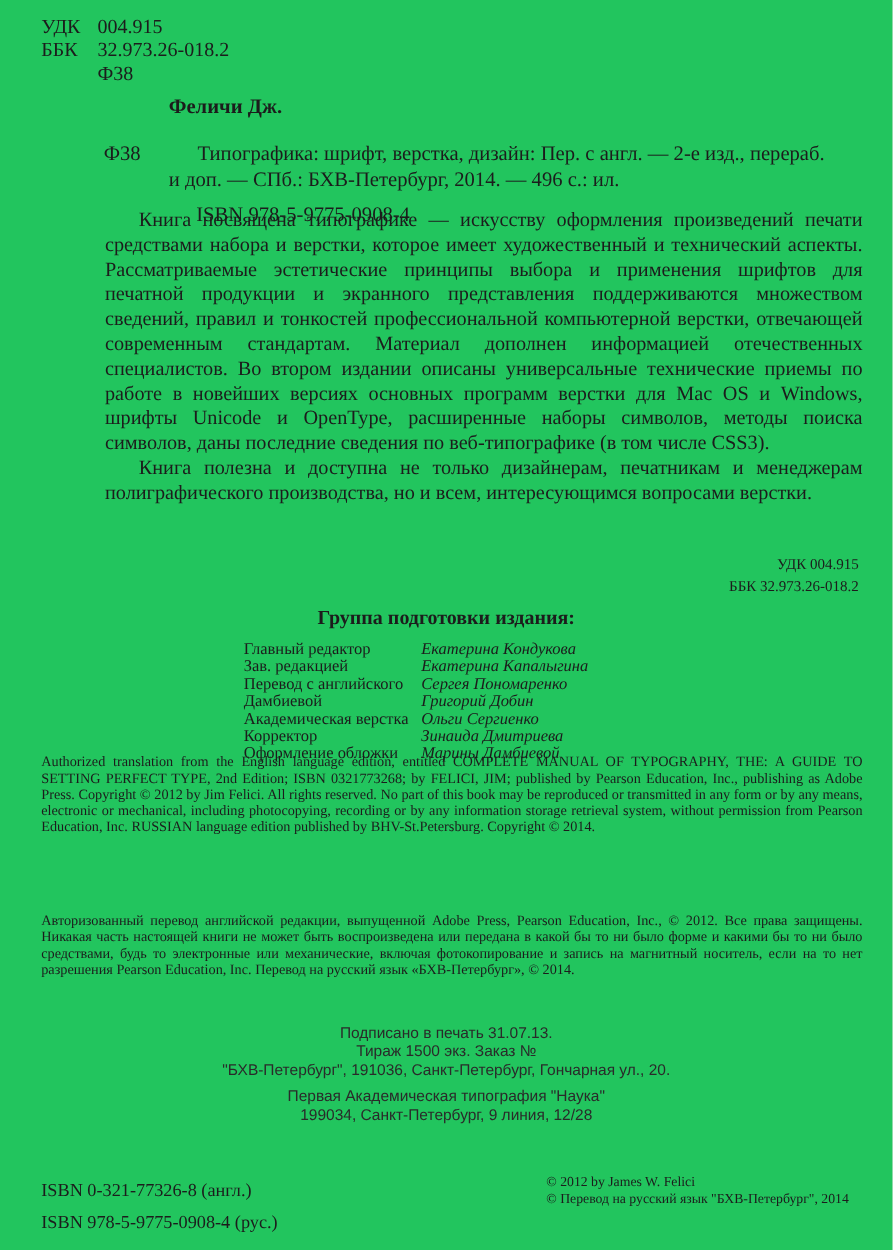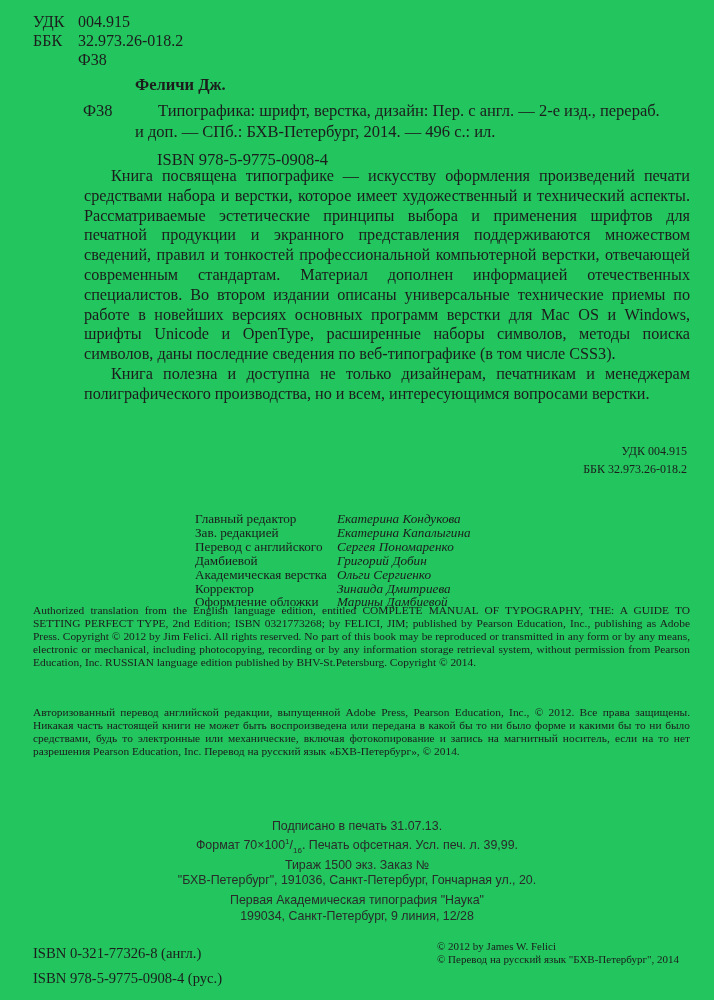--- a/index.html
+++ b/index.html
@@ -16,21 +16,21 @@
 
   
   .top-codes {
     position: absolute; top: 12px; left: 33px;
     display: grid; grid-template-columns: 45px auto;
     font-size: 16px; line-height: 19px;
   }
 
   
   .heading { position: absolute; top: 74px; left: 83px; width: 590px; font-size: 16.5px; line-height: 21px; }
-  .heading .author { margin: 0 0 5px 52px; font-weight: bold; }
+  .heading .author { margin: 0 0 17px 52px; font-weight: bold; }
   .bib-block { position: relative; }
   .bib-sign { position: absolute; left: 0; top: 0; }
   .bib-text { margin: 0 0 0 52px; width: 525px; text-indent: 23px; }
   .isbn-top { margin: 7px 0 0 74px; }
 
   
   .annotation {
     position: absolute; top: 167px; left: 84px; width: 606px;
     font-size: 16.2px; line-height: 19.8px; text-align: justify;
   }
@@ -53,21 +53,21 @@
     font-size: 13.2px; line-height: 13.9px;
   }
   .credits .name { font-style: italic; }
 
   
   .legal {
     position: absolute; left: 33px; width: 657px;
     font-size: 11.4px; line-height: 12.9px; text-align: justify;
   }
   .legal-en { top: 593px; }
-  .legal-ru { top: 695px; }
+  .legal-ru { top: 720px; }
 
   
   .imprint {
     position: absolute; top: 819px; left: 0; width: 100%;
     text-align: center;
     font-family: "Liberation Sans", sans-serif;
     font-size: 12.4px; line-height: 15.2px;
     color: #2a2a2a;
   }
   .imprint .printer { margin-top: 5px; }
@@ -110,20 +110,21 @@
   <div class="annotation">
     <p>Книга посвящена типографике — искусству оформления произведений печати средствами набора и верстки, которое имеет художественный и технический аспекты. Рассматриваемые эстетические принципы выбора и применения шрифтов для печатной продукции и экранного представления поддерживаются множеством сведений, правил и тонкостей профессиональной компьютерной верстки, отвечающей современным стандартам. Материал дополнен информацией отечественных специалистов. Во втором издании описаны универсальные технические приемы по работе в новейших версиях основных программ верстки для Mac OS и Windows, шрифты Unicode и OpenType, расширенные наборы символов, методы поиска символов, даны последние сведения по веб-типографике (в том числе CSS3).</p>
     <p>Книга полезна и доступна не только дизайнерам, печатникам и менеджерам полиграфического производства, но и всем, интересующимся вопросами верстки.</p>
   </div>
 
   <div class="codes-right">
     <div>УДК 004.915</div>
     <div>ББК 32.973.26-018.2</div>
   </div>
 
+  <div class="credits-title">Группа подготовки издания:</div>
   <div class="credits">
     <span class="role">Главный редактор</span>
     <span class="name">Екатерина Кондукова</span>
     <span class="role">Зав. редакцией</span>
     <span class="name">Екатерина Капалыгина</span>
     <span class="role">Перевод с английского</span>
     <span class="name">Сергея Пономаренко</span>
     <span class="role">Дамбиевой</span>
     <span class="name">Григорий Добин</span>
     <span class="role">Академическая верстка</span>
@@ -132,21 +133,20 @@
     <span class="name">Зинаида Дмитриева</span>
     <span class="role">Оформление обложки</span>
     <span class="name">Марины Дамбиевой</span>
   </div>
 
   <p class="legal legal-en">Authorized translation from the English language edition, entitled COMPLETE MANUAL OF TYPOGRAPHY, THE: A GUIDE TO SETTING PERFECT TYPE, 2nd Edition; ISBN 0321773268; by FELICI, JIM; published by Pearson Education, Inc., publishing as Adobe Press. Copyright © 2012 by Jim Felici. All rights reserved. No part of this book may be reproduced or transmitted in any form or by any means, electronic or mechanical, including photocopying, recording or by any information storage retrieval system, without permission from Pearson Education, Inc. RUSSIAN language edition published by BHV-St.Petersburg. Copyright © 2014.</p>
   <p class="legal legal-ru">Авторизованный перевод английской редакции, выпущенной Adobe Press, Pearson Education, Inc., © 2012. Все права защищены. Никакая часть настоящей книги не может быть воспроизведена или передана в какой бы то ни было форме и какими бы то ни было средствами, будь то электронные или механические, включая фотокопирование и запись на магнитный носитель, если на то нет разрешения Pearson Education, Inc. Перевод на русский язык «БХВ-Петербург», © 2014.</p>
 
   <div class="imprint">
     <div>Подписано в печать 31.07.13.</div>
-    <div><span>Формат 70×100</span><sup>1</sup><span>/</span><sub>16</sub><span>. Печать офсетная. Усл. печ. л. 39,99.</span></div>
     <div>Тираж 1500 экз. Заказ №</div>
     <div>"БХВ-Петербург", 191036, Санкт-Петербург, Гончарная ул., 20.</div>
     <div class="printer">Первая Академическая типография "Наука"</div>
     <div>199034, Санкт-Петербург, 9 линия, 12/28</div>
   </div>
 
   <div class="bottom-isbn">
     <div>ISBN 0-321-77326-8 (англ.)</div>
     <div>ISBN 978-5-9775-0908-4 (рус.)</div>
   </div>

